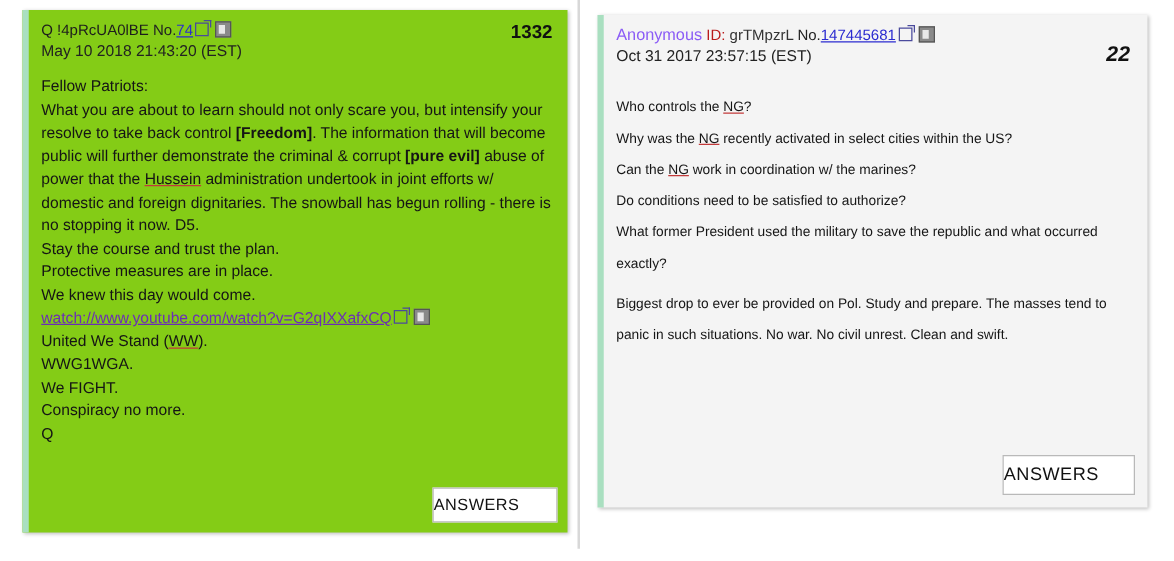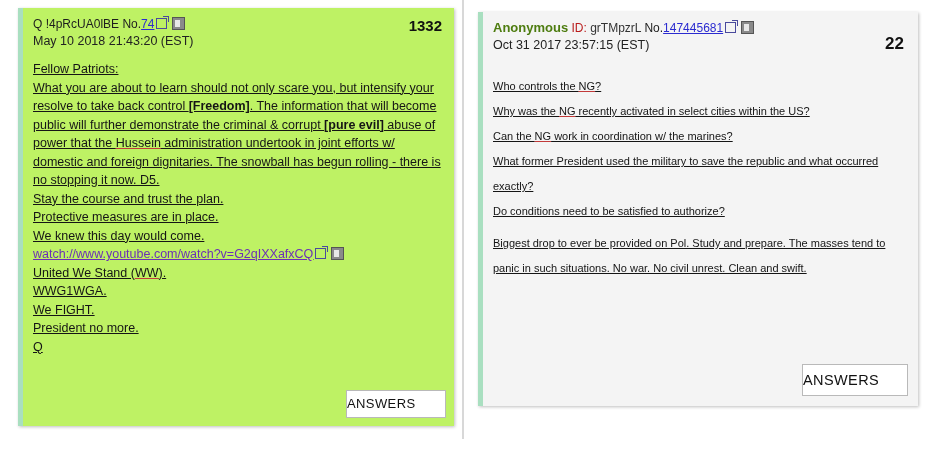--- a/index.html
+++ b/index.html
@@ -41,21 +41,21 @@
     position: absolute;
     box-sizing: border-box;
     border-left: 5px solid #a9dfc0;
     box-shadow: 1px 1px 3px rgba(0,0,0,0.25);
   }
   .post-left {
     left: 18px;
     top: 8px;
     width: 436px;
     height: 418px;
-    background: #bef264;
+    background: #84cc16;
   }
   .post-right {
     left: 478px;
     top: 12px;
     width: 440px;
     height: 394px;
     background: #f4f4f4;
   }
 
   .post-inner {
@@ -70,22 +70,22 @@
     font-size: 12px;
     color: #222;
     line-height: 15px;
     white-space: nowrap;
   }
   .hdr .name-q {
     color: #1d1d1d;
     font-weight: normal;
   }
   .hdr .name-anon {
-    color: #4d7c0f;
-    font-weight: bold;
+    color: #8b5cf6;
+    font-weight: normal;
     font-size: 13px;
   }
   .hdr .tripcode {
     color: #1d1d1d;
   }
   .hdr .idlabel {
     color: #b91c1c;
   }
   .hdr .idval {
     color: #333;
@@ -149,29 +149,29 @@
   }
   .counter-left {
     right: 12px;
     top: 9px;
     font-size: 15px;
   }
   .counter-right {
     right: 14px;
     top: 22px;
     font-size: 17px;
+    font-style: italic;
   }
 
   
   .body-text {
     margin-top: 12px;
     font-size: 12.5px;
     line-height: 18.5px;
     color: #151515;
-    text-decoration: underline;
   }
   .body-text-right {
     margin-top: 22px;
     font-size: 11px;
     line-height: 25px;
     color: #151515;
   }
   .body-text b {
     font-weight: bold;
   }
@@ -237,21 +237,21 @@
       <div class="body-text">
         <p class="para">Fellow Patriots:</p>
         <p class="para">What you are about to learn should not only scare you, but intensify your resolve to take back control <b>[Freedom]</b>. The information that will become public will further demonstrate the criminal &amp; corrupt <b>[pure evil]</b> abuse of power that the <span class="u">Hussein</span> administration undertook in joint efforts w/ domestic and foreign dignitaries. The snowball has begun rolling - there is no stopping it now. D5.</p>
         <p class="para">Stay the course and trust the plan.</p>
         <p class="para">Protective measures are in place.</p>
         <p class="para">We knew this day would come.</p>
         <p class="para url-line"><a href="#">watch://www.youtube.com/watch?v=G2qIXXafxCQ</a><span class="ext-icon"></span><span class="clip-icon"></span></p>
         <p class="para">United We Stand (<span class="u">WW</span>).</p>
         <p class="para">WWG1WGA.</p>
         <p class="para">We FIGHT.</p>
-        <p class="para">President no more.</p>
+        <p class="para">Conspiracy no more.</p>
         <p class="para">Q</p>
       </div>
 
       <div class="answers answers-left">ANSWERS</div>
     </div>
   </div>
 
   <div class="post post-right">
     <div class="post-inner">
 
@@ -263,22 +263,22 @@
       </div>
 
       <div class="timestamp">Oct 31 2017 23:57:15 (EST)</div>
 
       <div class="counter counter-right">22</div>
 
       <div class="body-text body-text-right">
         <p class="para">Who controls the <span class="u">NG</span>?</p>
         <p class="para">Why was the <span class="u">NG</span> recently activated in select cities within the US?</p>
         <p class="para">Can the <span class="u">NG</span> work in coordination w/ the marines?</p>
+        <p class="para">Do conditions need to be satisfied to authorize?</p>
         <p class="para">What former President used the military to save the republic and what occurred exactly?</p>
-        <p class="para">Do conditions need to be satisfied to authorize?</p>
         <div class="gap"></div>
         <p class="para">Biggest drop to ever be provided on Pol. Study and prepare. The masses tend to panic in such situations. No war. No civil unrest. Clean and swift.</p>
       </div>
 
       <div class="answers answers-right">ANSWERS</div>
     </div>
   </div>
 
   <div class="bottom-strip"></div>
 </div>

